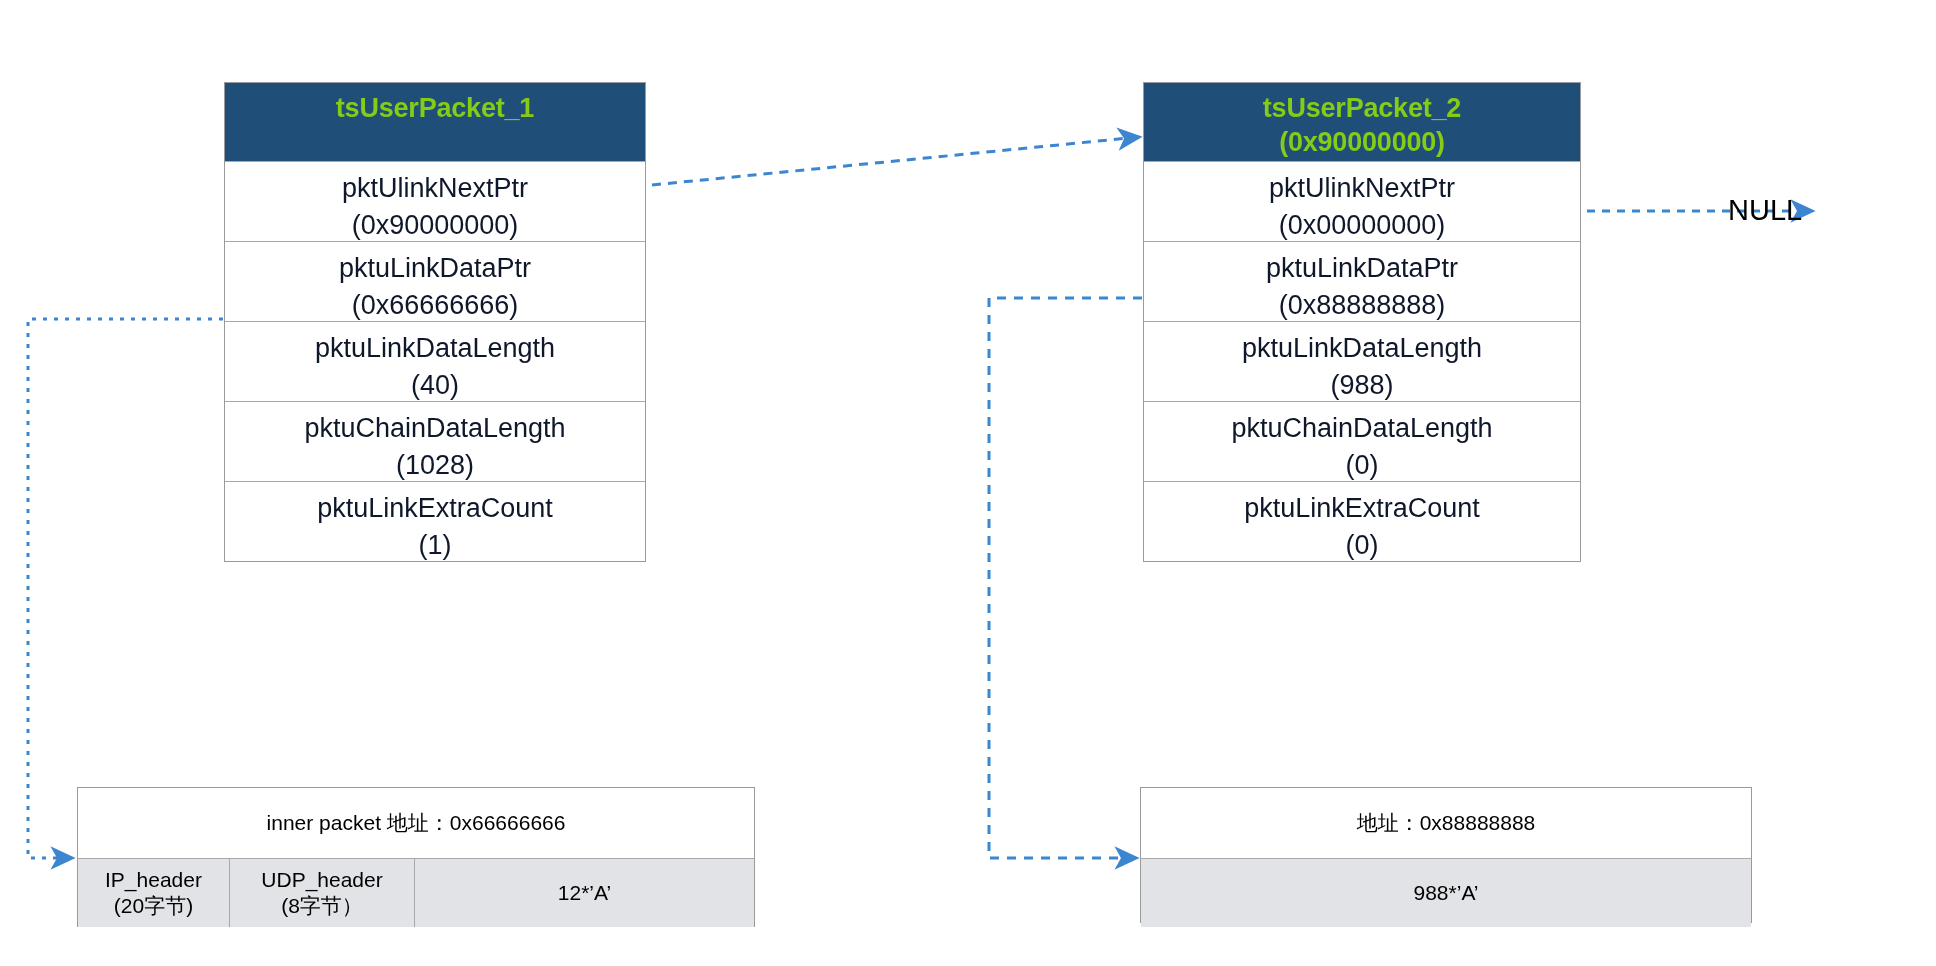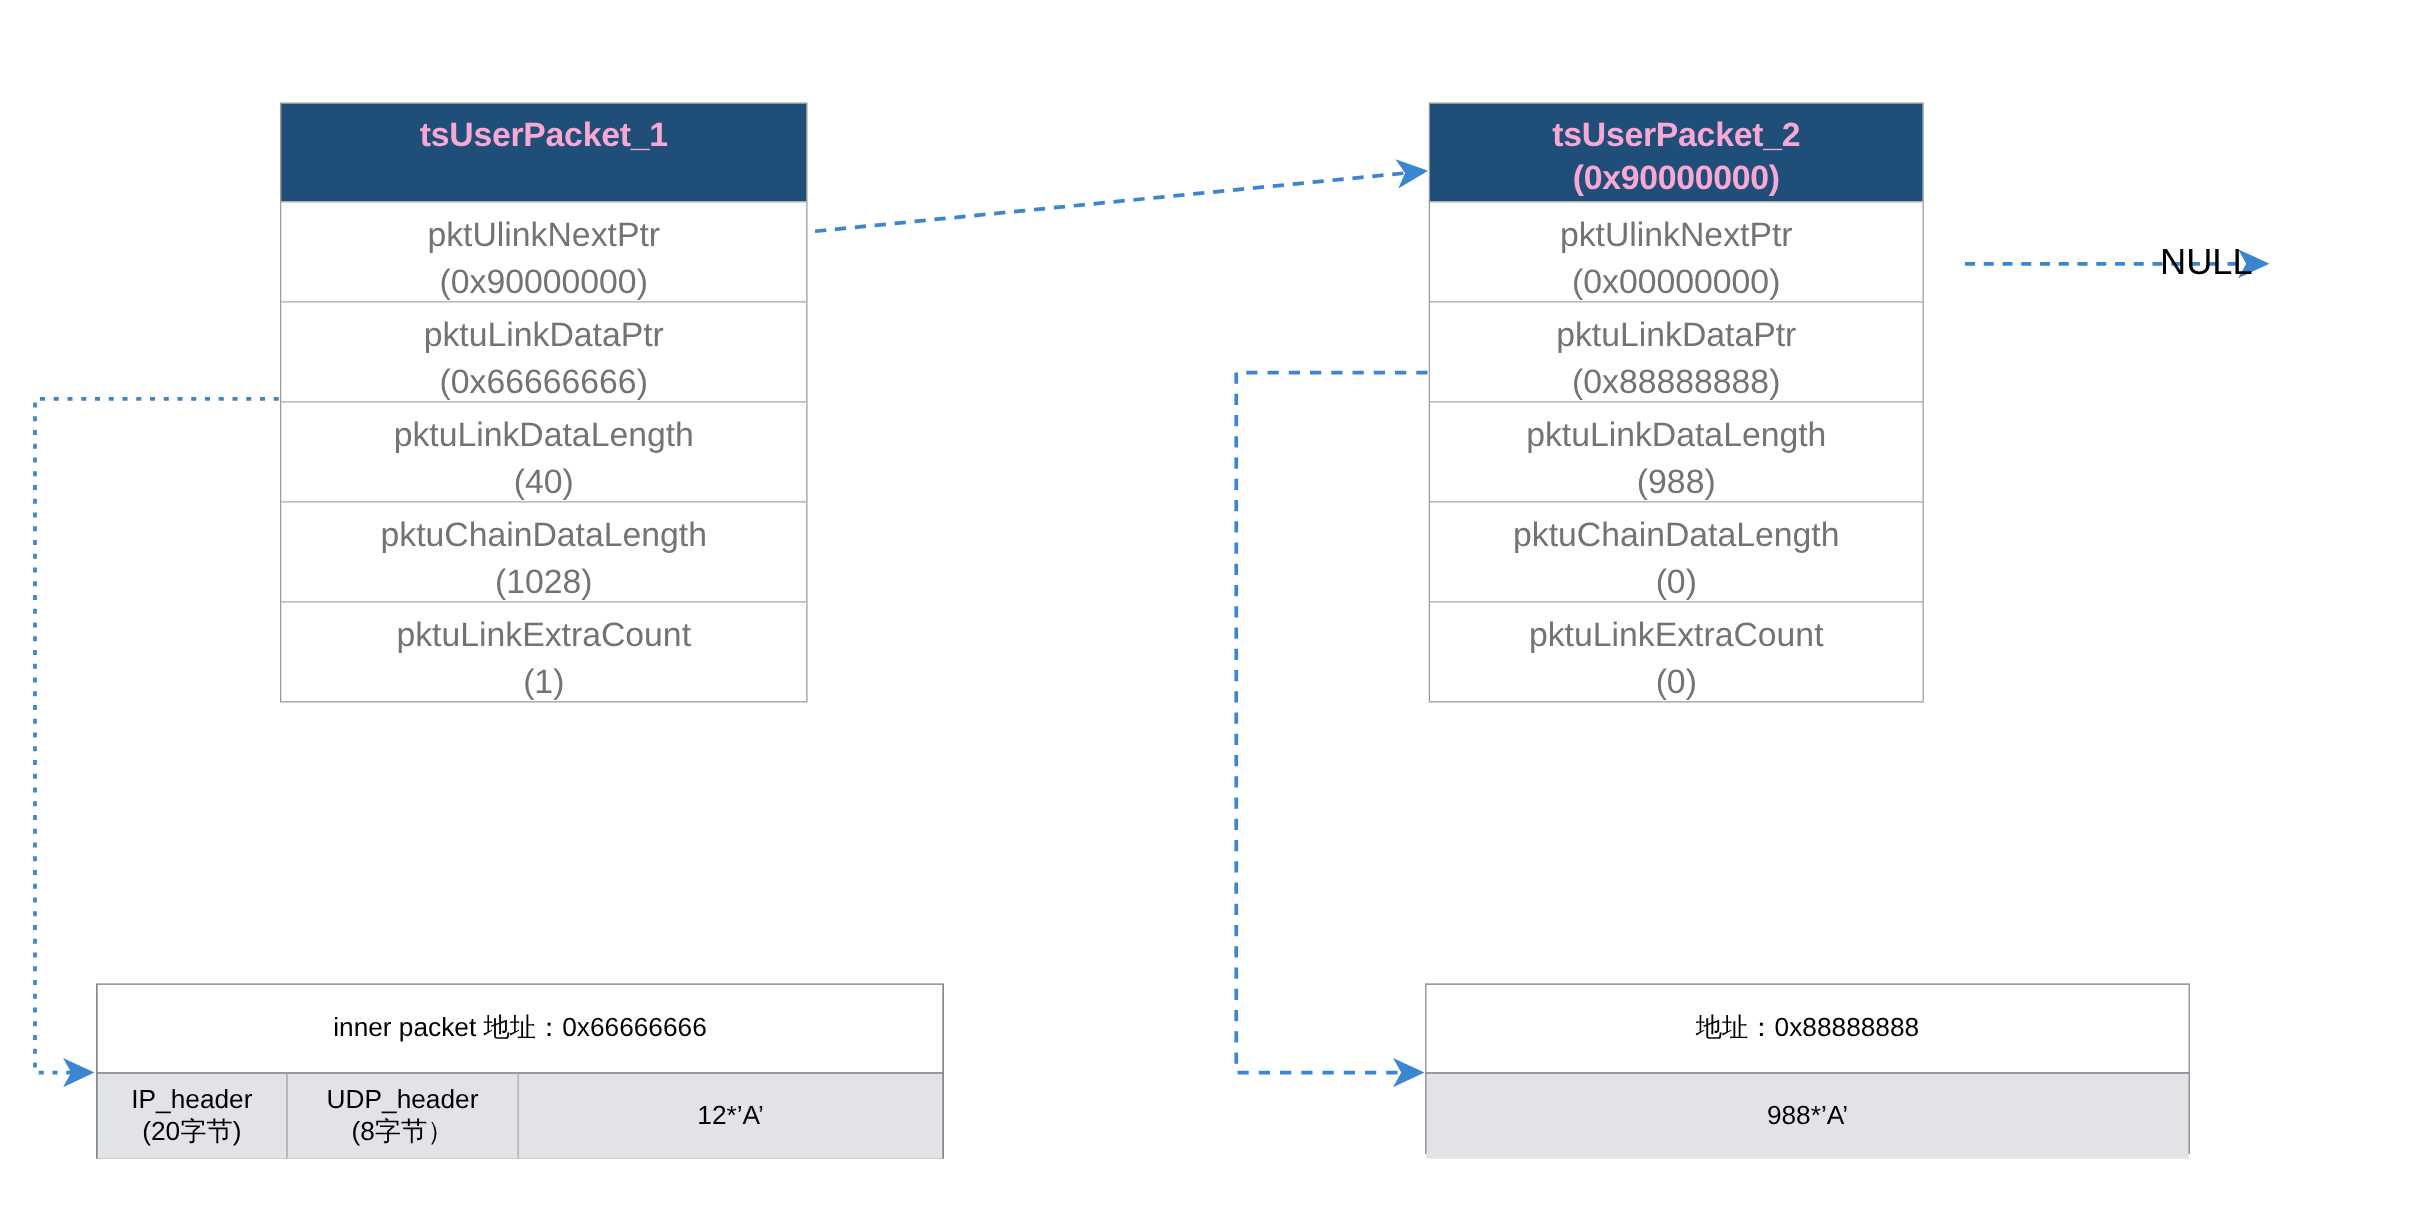--- a/index.html
+++ b/index.html
@@ -18,32 +18,32 @@
 
   
   .struct-table {
     position: absolute;
     box-sizing: border-box;
     border: 1px solid #9a9a9a;
     background: #ffffff;
   }
   .struct-header {
     background: #1F4E79;
-    color: #f9a8d4;
+    color: #84cc16;
     font-weight: bold;
     font-size: 27px;
     line-height: 34px;
     text-align: center;
     padding: 8px 4px 10px 4px;
     box-sizing: border-box;
     letter-spacing: -0.2px;
   }
   .struct-row {
     border-top: 1px solid #a8a8a8;
-    color: #737373;
+    color: #0f172a;
     font-size: 27px;
     line-height: 37px;
     text-align: center;
     padding: 8px 4px 9px 4px;
     box-sizing: border-box;
     height: 80px;
   }
   .struct-row .rname { display: block; }
   .struct-row .rval  { display: block; }
 
@@ -148,21 +148,21 @@
     <div class="struct-row">
       <span class="rname">pktuChainDataLength</span>
       <span class="rval">(1028)</span>
     </div>
     <div class="struct-row">
       <span class="rname">pktuLinkExtraCount</span>
       <span class="rval">(1)</span>
     </div>
   </div>
 
-  <div class="struct-table" style="left:1143px; top:82px; width:396px;">
+  <div class="struct-table" style="left:1143px; top:82px; width:438px;">
     <div class="struct-header" style="height:78px;">
       <div>tsUserPacket_2</div>
       <div>(0x90000000)</div>
     </div>
     <div class="struct-row">
       <span class="rname">pktUlinkNextPtr</span>
       <span class="rval">(0x00000000)</span>
     </div>
     <div class="struct-row">
       <span class="rname">pktuLinkDataPtr</span>

